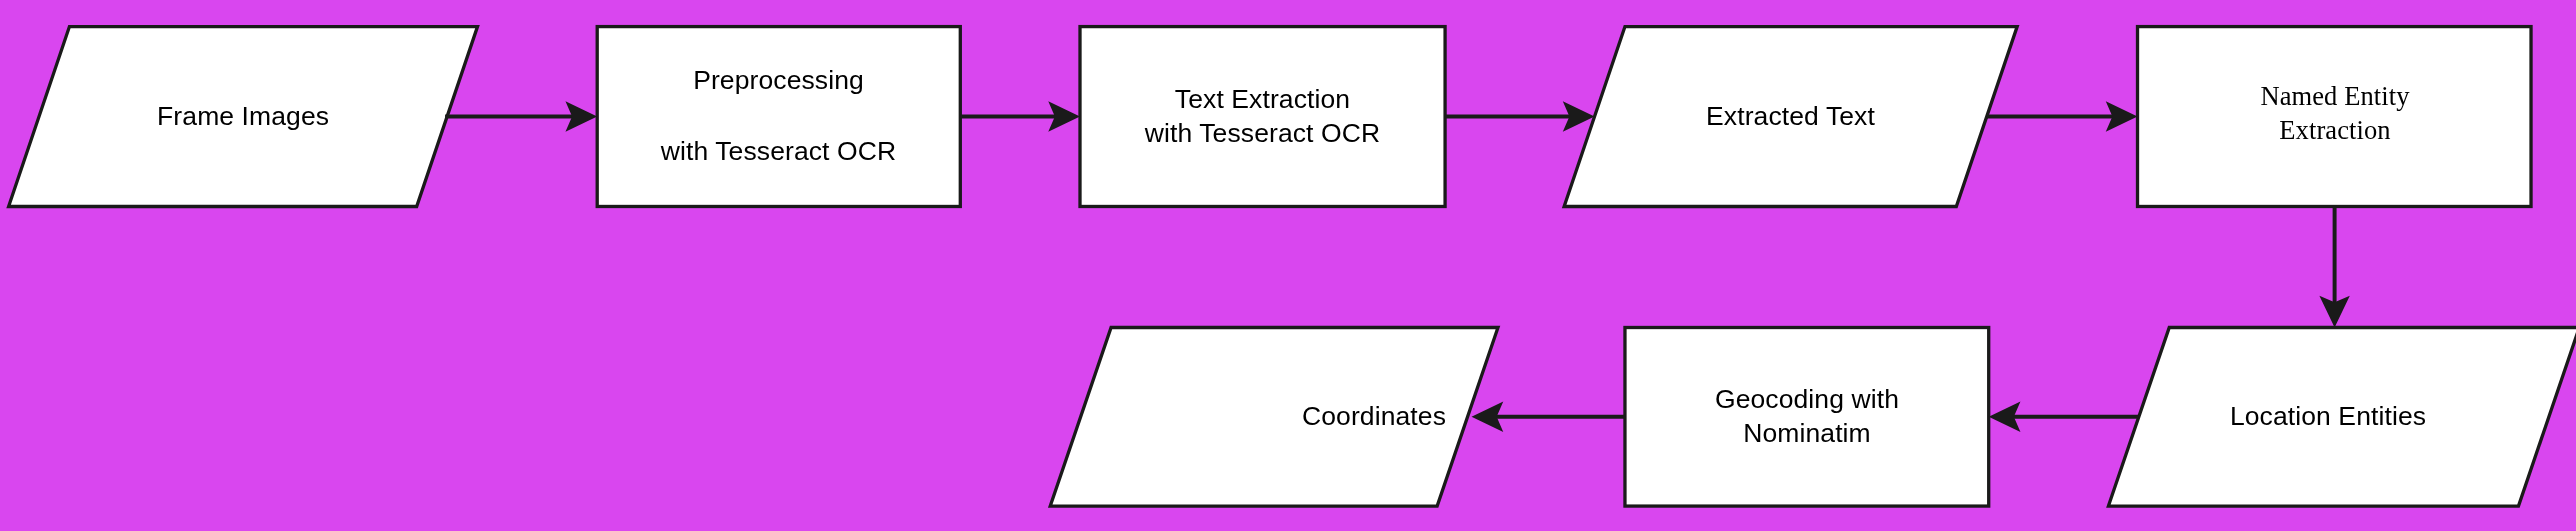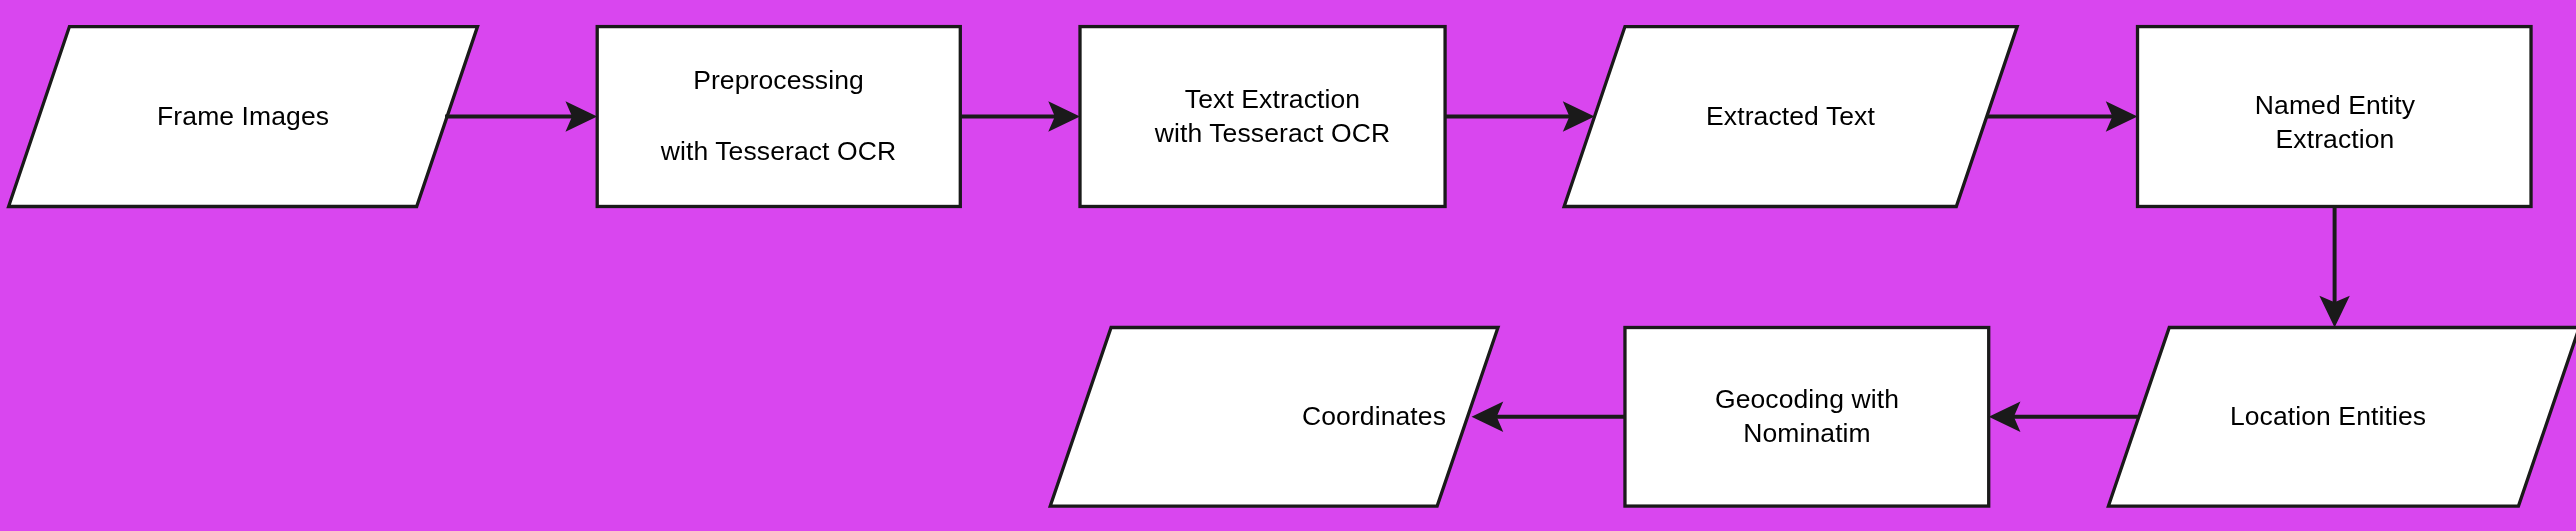--- a/index.html
+++ b/index.html
@@ -122,30 +122,30 @@
 
   <div class="node-label" style="left:8.6px; top:26.5px; width:469px; height:180px;">
     <span>Frame Images</span>
   </div>
 
   <div class="node-label" style="left:597px; top:26.5px; width:363px; height:180px;gap:37px;">
     <span>Preprocessing</span>
     <span>with Tesseract OCR</span>
   </div>
 
-  <div class="node-label" style="left:1080px; top:26.5px; width:365px; height:180px;padding-left:10px;">
+  <div class="node-label" style="left:1080px; top:26.5px; width:365px; height:180px;">
     <span>Text Extraction</span>
     <span>with Tesseract OCR</span>
   </div>
 
   <div class="node-label" style="left:1564px; top:26.5px; width:453px; height:180px;">
     <span>Extracted Text</span>
   </div>
 
-  <div class="node-label" style="left:2138px; top:33px; width:394px; height:180px;">
+  <div class="node-label" style="left:2138px; top:24px; width:394px; height:180px;font-family:Liberation Serif, serif;">
     <span>Named Entity</span>
     <span>Extraction</span>
   </div>
 
   <div class="node-label" style="left:1625px; top:327px; width:364px; height:179px;">
     <span>Geocoding with</span>
     <span>Nominatim</span>
   </div>
 
   <div class="node-label" style="left:2123px; top:327px; width:410px; height:179px;">

